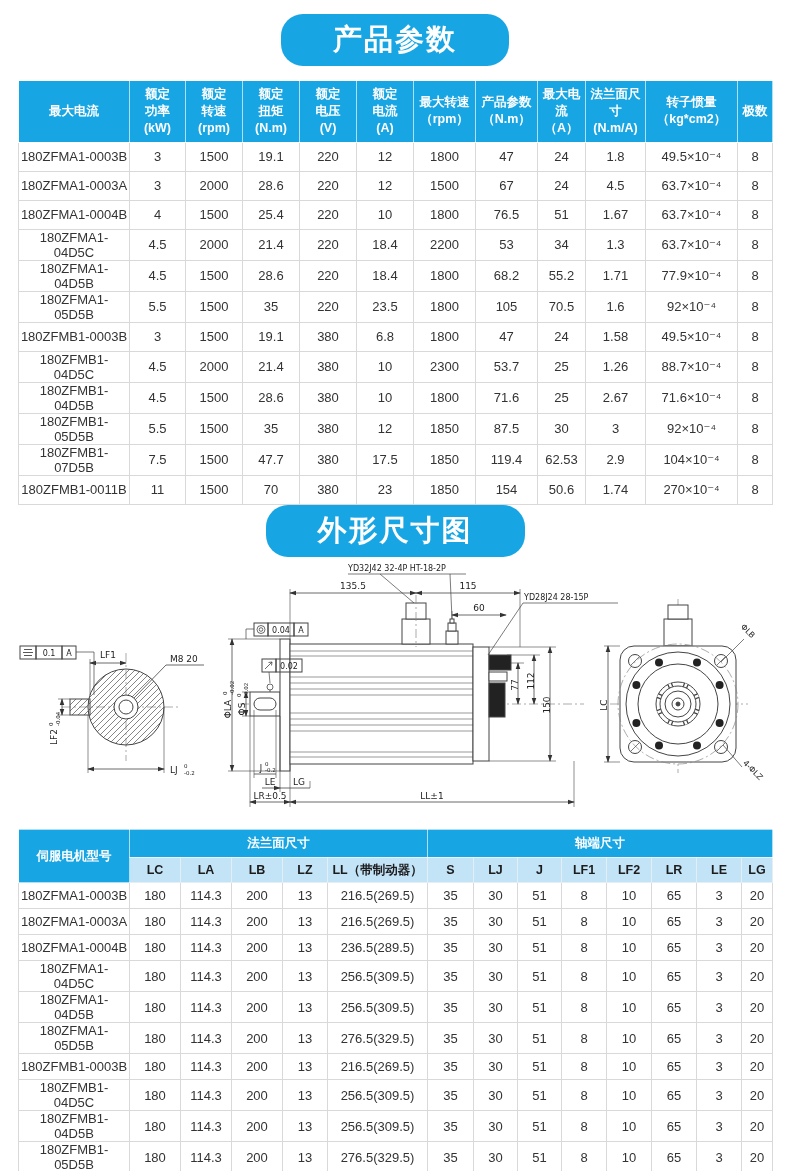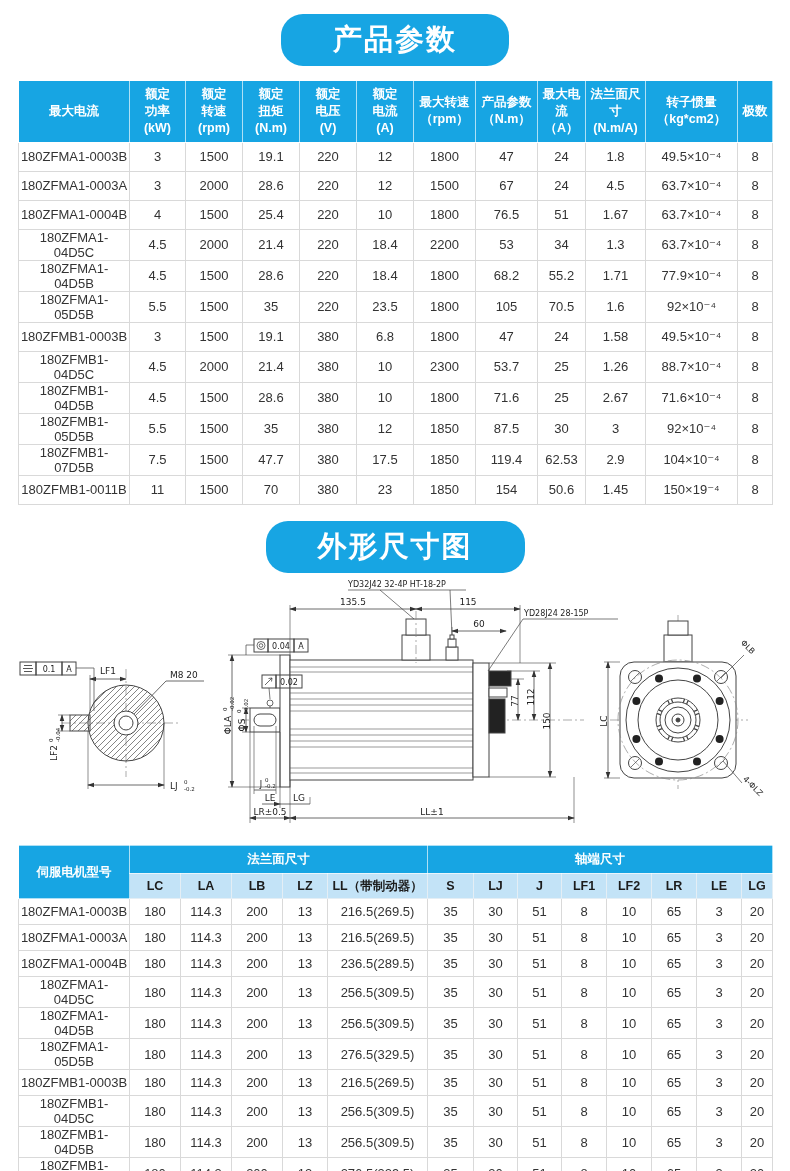--- a/index.html
+++ b/index.html
@@ -1,20 +1,20 @@
 <!DOCTYPE html>
 <html><head>
 <meta charset="utf-8">
 <style>
   html,body{margin:0;padding:0;background:#fff;}
   body{width:790px;font-family:"Liberation Sans","DejaVu Sans",sans-serif;color:#2b2b2b;}
   .page{width:790px;padding-top:14px;}
   .pill{display:block;width:fit-content;margin:0 auto;background:#17a5e3;color:#fff;
         font-size:29px;font-weight:bold;letter-spacing:2px;padding:6px 52px;border-radius:22px;}
-  .pill2{margin-top:16px;}
+  .pill2{margin-top:0;}
   table{border-collapse:collapse;table-layout:fixed;width:754px;margin:14px 18px 0 18px;}
   th{background:#17a5e3;color:#fff;font-size:12.5px;font-weight:bold;line-height:1.35;
      white-space:pre-line;border:1px solid rgba(255,255,255,.65);padding:5px 1px;vertical-align:middle;text-align:center;}
   thead{border:1px solid #bfe0f2;}
   td{border:1px solid #d9d9d9;background:#fff;font-size:13px;text-align:center;color:#333;padding:0 1px;}
   #params-table td{height:28px;}
   #dims-table td{height:25px;}
   #dims-table th.sub{background:#c3e3f7;color:#1c1c1c;font-size:12.5px;padding:4px 1px;border:1px solid #e4eef5;}
   .drawing-wrap{margin:2px 18px 0 18px;}
   svg text{font-family:"DejaVu Sans","Liberation Sans",sans-serif;fill:#222;}
@@ -234,22 +234,22 @@
         <tr>
           <td>180ZFMB1-0011B</td>
           <td>11</td>
           <td>1500</td>
           <td>70</td>
           <td>380</td>
           <td>23</td>
           <td>1850</td>
           <td>154</td>
           <td>50.6</td>
-          <td>1.45</td>
-          <td>150×19⁻⁴</td>
+          <td>1.74</td>
+          <td>270×10⁻⁴</td>
           <td>8</td>
         </tr>
       </tbody>
   </table>
 
   <div class="pill pill2">外形尺寸图</div>
 
   <div class="drawing-wrap">
   <svg width="754" height="252" viewBox="0 0 754 252">
     <defs>

